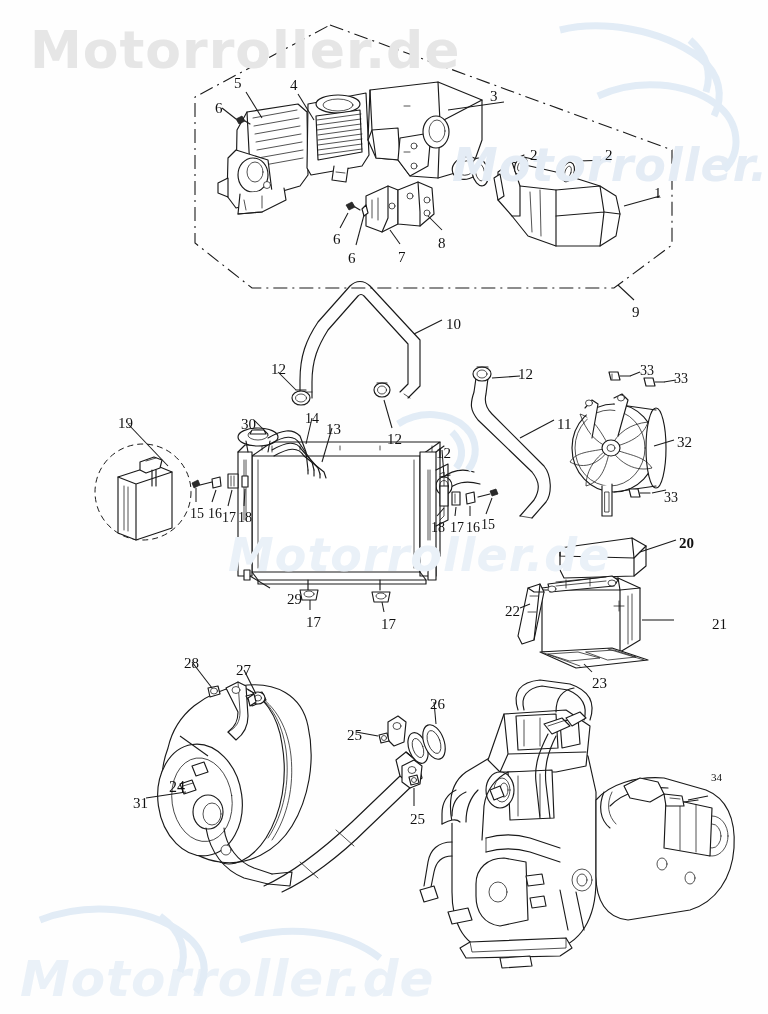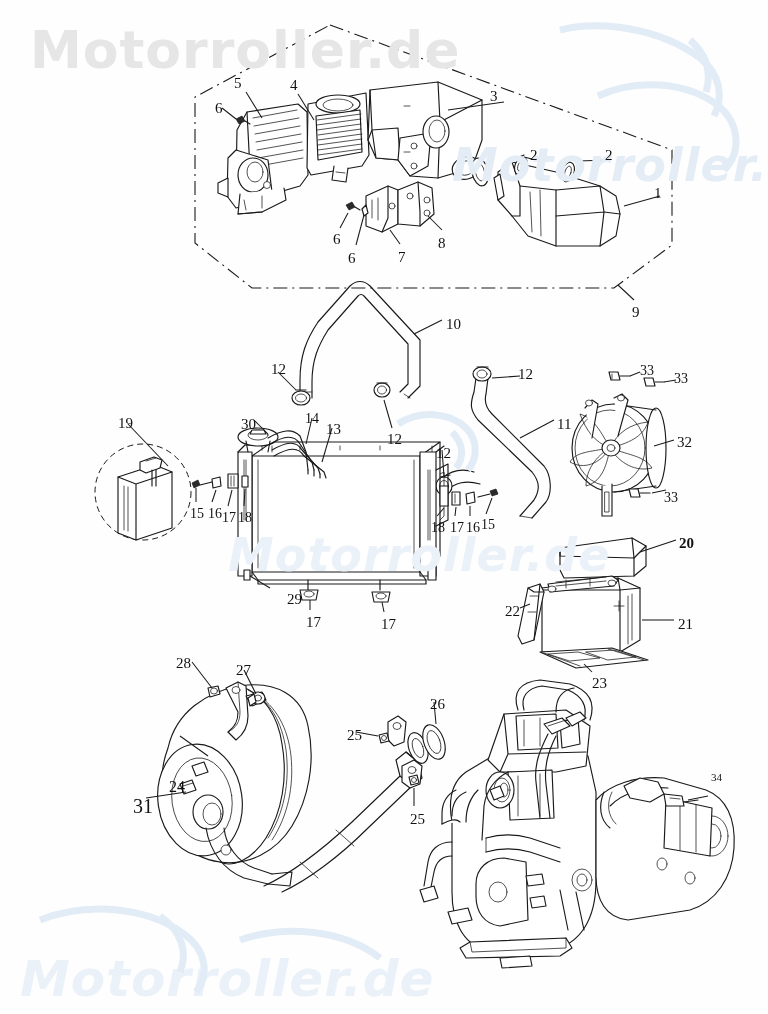--- a/index.html
+++ b/index.html
@@ -543,28 +543,28 @@
       <div class="callout" style="left: 208px; top: 507px; font-size: 14px;">16</div>
       <div class="callout" style="left: 222px; top: 511px; font-size: 14px;">17</div>
       <div class="callout" style="left: 238px; top: 511px; font-size: 14px;">18</div>
       <div class="callout" style="left: 431px; top: 521px; font-size: 14px;">18</div>
       <div class="callout" style="left: 450px; top: 521px; font-size: 14px;">17</div>
       <div class="callout" style="left: 466px; top: 521px; font-size: 14px;">16</div>
       <div class="callout" style="left: 481px; top: 518px; font-size: 14px;">15</div>
       <div class="callout" style="left: 664px; top: 491px; font-size: 14px;">33</div>
       <div class="callout" style="left: 679px; top: 536px; font-size: 15px; font-weight: bold;">20</div>
       <div class="callout" style="left: 505px; top: 604px; font-size: 15px;">22</div>
-      <div class="callout" style="left: 678px; top: 617px; font-size: 15px;">21</div>
+      <div class="callout" style="left: 712px; top: 617px; font-size: 15px;">21</div>
       <div class="callout" style="left: 592px; top: 676px; font-size: 15px;">23</div>
       <div class="callout" style="left: 263px; top: 592px; font-size: 15px; margin-left: 24px;">29</div>
       <div class="callout" style="left: 306px; top: 615px; font-size: 15px;">17</div>
       <div class="callout" style="left: 381px; top: 617px; font-size: 15px;">17</div>
-      <div class="callout" style="left: 176px; top: 656px; font-size: 15px;">28</div>
+      <div class="callout" style="left: 184px; top: 656px; font-size: 15px;">28</div>
       <div class="callout" style="left: 236px; top: 663px; font-size: 15px;">27</div>
       <div class="callout" style="left: 430px; top: 697px; font-size: 15px;">26</div>
       <div class="callout" style="left: 347px; top: 728px; font-size: 15px;">25</div>
       <div class="callout" style="left: 169px; top: 731px; font-size: 16px; margin-top: 48px;">24</div>
       <div class="callout" style="left: 410px; top: 812px; font-size: 15px;">25</div>
-      <div class="callout" style="left: 133px; top: 796px; font-size: 20px; text-align: right;">31</div>
+      <div class="callout" style="left: 133px; top: 796px; font-size: 15px; text-align: right;">31</div>
       <div class="callout" style="left: 711px; top: 772px; font-size: 11px;">34</div>
     </div>
 
 </div>
 
 </body></html>

